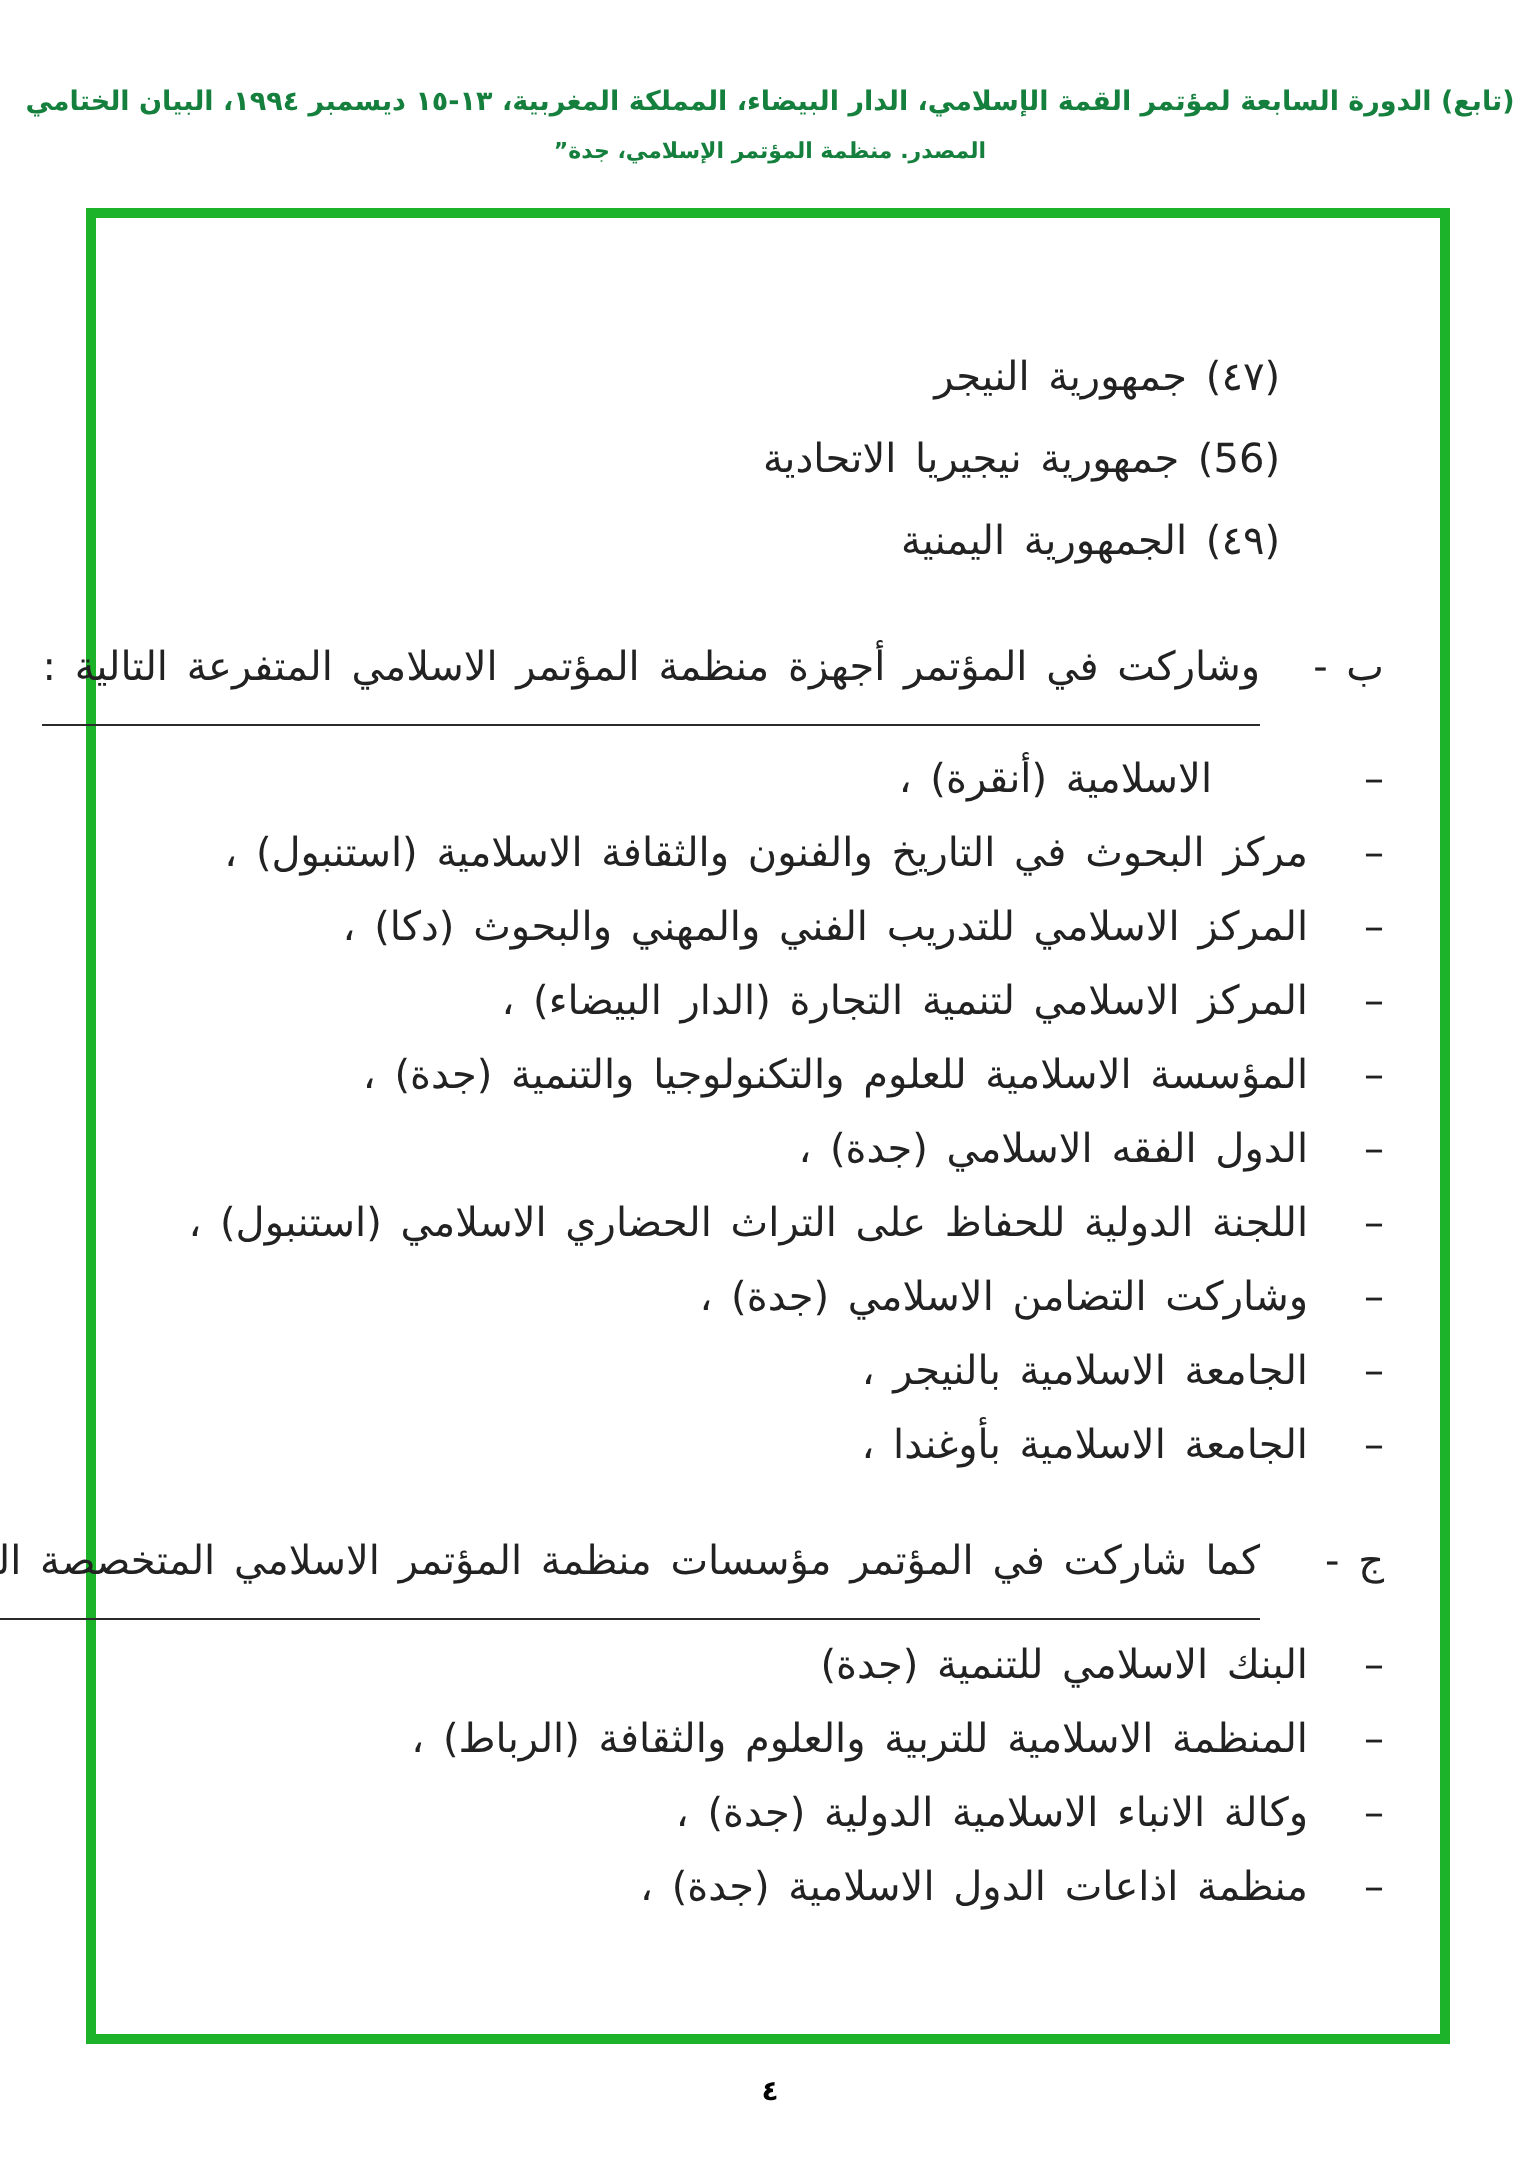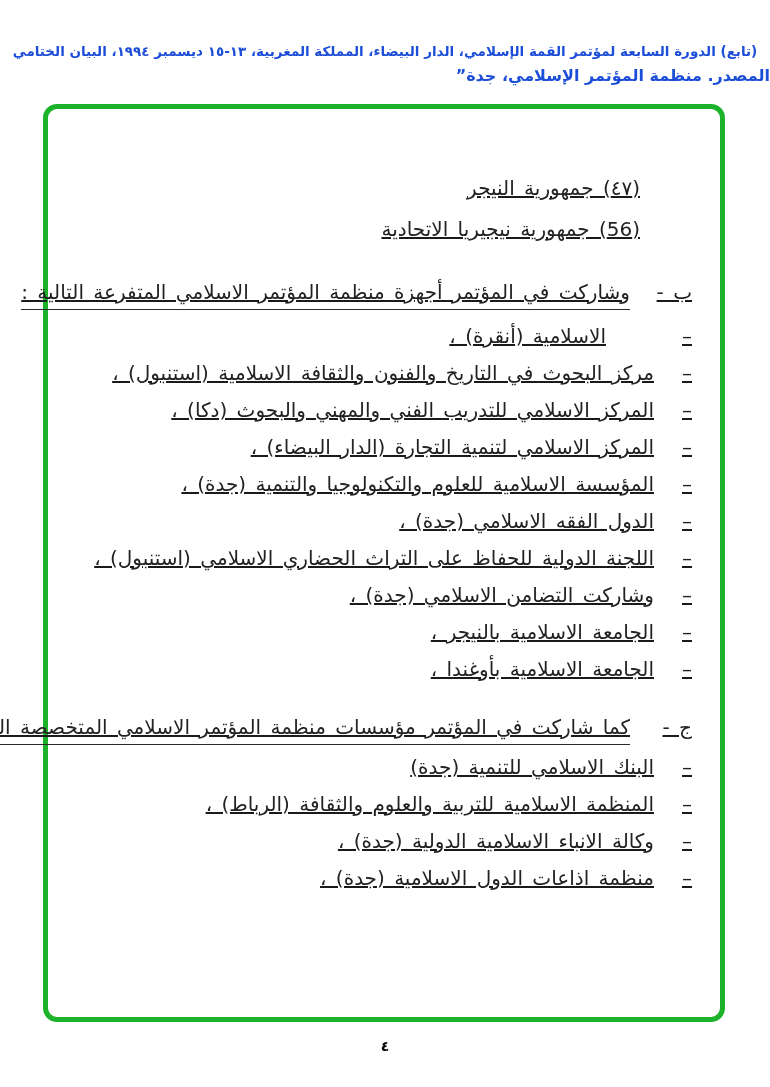--- a/index.html
+++ b/index.html
@@ -18,45 +18,43 @@
 
   
   .cite-header {
     position: absolute;
     top: 38px;
     left: 0;
     width: 100%;
     text-align: center;
     direction: rtl;
     font-weight: bold;
-    color: #1d4ed8;
+    color: #15803d;
   }
   .cite-line1 {
     font-size: 13.5px;
     line-height: 26px;
     letter-spacing: 0.2px;
   }
   .cite-line2 {
-    font-size: 16px;
+    font-size: 11px;
     line-height: 24px;
-    text-align: right;
   }
 
   
   .scan-frame {
     position: absolute;
     left: 43px;
     top: 104px;
     width: 682px;
     height: 918px;
     box-sizing: border-box;
     border: 5px solid #1cb32b;
-    border-radius: 14px;
+    border-radius: 0;
     background: #ffffff;
-    text-decoration: underline;
   }
 
   
   .content {
     direction: rtl;
     padding: 66px 28px 0 40px;
     font-size: 20px;
     color: #222222;
     word-spacing: 3px;
   }
@@ -84,21 +82,21 @@
   .section-c { margin-top: 26px; }
   .section-marker {
     flex: 0 0 auto;
     min-width: 44px;
     text-align: right;
     margin-left: 18px;
     white-space: nowrap;
   }
   .section-title {
     border-bottom: 1.5px solid #2a2a2a;
-    padding-bottom: 3px;
+    padding-bottom: 15px;
     white-space: nowrap;
   }
 
   .item-list {
     margin-top: 8px;
     display: flex;
     flex-direction: column;
   }
   .item-list.c-items { margin-top: 4px; }
   .item {
@@ -138,20 +136,21 @@
   <div class="cite-line1">(تابع) الدورة السابعة لمؤتمر القمة الإسلامي، الدار البيضاء، المملكة المغربية، ١٣-١٥ ديسمبر ١٩٩٤، البيان الختامي</div>
   <div class="cite-line2">المصدر.  منظمة المؤتمر الإسلامي، جدة”</div>
 </div>
 
 <div class="scan-frame">
   <div class="content">
 
     <div class="numbered-list">
       <div class="numbered-line">(٤٧) جمهورية النيجر</div>
       <div class="numbered-line">(56) جمهورية نيجيريا الاتحادية</div>
+      <div class="numbered-line">(٤٩) الجمهورية اليمنية</div>
     </div>
 
     <div class="section-head section-b">
       <span class="section-marker">ب -</span>
       <span class="section-title">وشاركت في المؤتمر أجهزة منظمة المؤتمر الاسلامي المتفرعة التالية :</span>
     </div>
 
     <div class="item-list b-items">
       <div class="item">
         <span class="dash">–</span>

